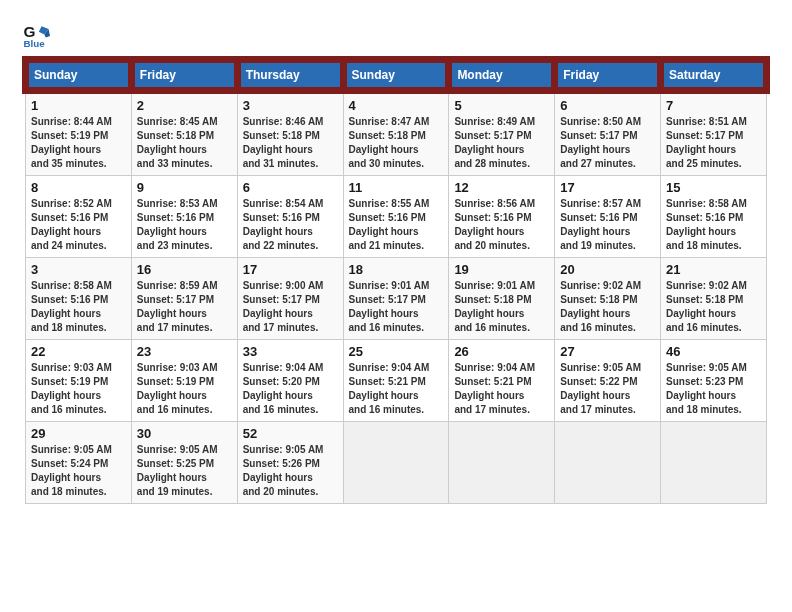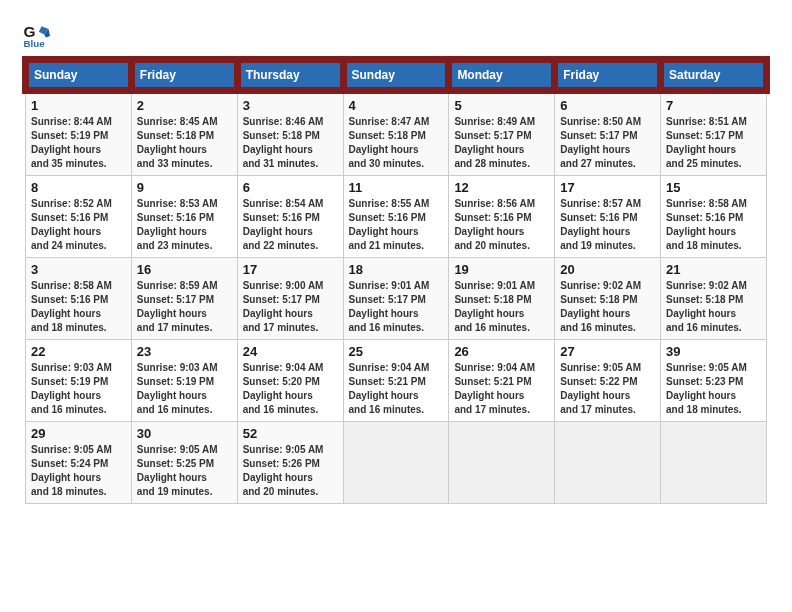--- a/index.html
+++ b/index.html
@@ -149,25 +149,25 @@
           <td><span class="day-num">16</span><span class="day-info">Sunrise: 8:59 AM<br>Sunset: 5:17 PM<br>Daylight hours<br>and 17 minutes.</span></td>
           <td><span class="day-num">17</span><span class="day-info">Sunrise: 9:00 AM<br>Sunset: 5:17 PM<br>Daylight hours<br>and 17 minutes.</span></td>
           <td><span class="day-num">18</span><span class="day-info">Sunrise: 9:01 AM<br>Sunset: 5:17 PM<br>Daylight hours<br>and 16 minutes.</span></td>
           <td><span class="day-num">19</span><span class="day-info">Sunrise: 9:01 AM<br>Sunset: 5:18 PM<br>Daylight hours<br>and 16 minutes.</span></td>
           <td><span class="day-num">20</span><span class="day-info">Sunrise: 9:02 AM<br>Sunset: 5:18 PM<br>Daylight hours<br>and 16 minutes.</span></td>
           <td><span class="day-num">21</span><span class="day-info">Sunrise: 9:02 AM<br>Sunset: 5:18 PM<br>Daylight hours<br>and 16 minutes.</span></td>
         </tr>
         <tr>
           <td><span class="day-num">22</span><span class="day-info">Sunrise: 9:03 AM<br>Sunset: 5:19 PM<br>Daylight hours<br>and 16 minutes.</span></td>
           <td><span class="day-num">23</span><span class="day-info">Sunrise: 9:03 AM<br>Sunset: 5:19 PM<br>Daylight hours<br>and 16 minutes.</span></td>
-          <td><span class="day-num">24</span><span class="day-info">Sunrise: 9:04 AM<br>Sunset: 5:20 PM<br>Daylight hours<br>and 16 minutes.</span></td>
+          <td><span class="day-num">33</span><span class="day-info">Sunrise: 9:04 AM<br>Sunset: 5:20 PM<br>Daylight hours<br>and 16 minutes.</span></td>
           <td><span class="day-num">25</span><span class="day-info">Sunrise: 9:04 AM<br>Sunset: 5:21 PM<br>Daylight hours<br>and 16 minutes.</span></td>
           <td><span class="day-num">26</span><span class="day-info">Sunrise: 9:04 AM<br>Sunset: 5:21 PM<br>Daylight hours<br>and 17 minutes.</span></td>
           <td><span class="day-num">27</span><span class="day-info">Sunrise: 9:05 AM<br>Sunset: 5:22 PM<br>Daylight hours<br>and 17 minutes.</span></td>
-          <td><span class="day-num">39</span><span class="day-info">Sunrise: 9:05 AM<br>Sunset: 5:23 PM<br>Daylight hours<br>and 18 minutes.</span></td>
+          <td><span class="day-num">46</span><span class="day-info">Sunrise: 9:05 AM<br>Sunset: 5:23 PM<br>Daylight hours<br>and 18 minutes.</span></td>
         </tr>
         <tr>
           <td><span class="day-num">29</span><span class="day-info">Sunrise: 9:05 AM<br>Sunset: 5:24 PM<br>Daylight hours<br>and 18 minutes.</span></td>
           <td><span class="day-num">30</span><span class="day-info">Sunrise: 9:05 AM<br>Sunset: 5:25 PM<br>Daylight hours<br>and 19 minutes.</span></td>
           <td><span class="day-num">52</span><span class="day-info">Sunrise: 9:05 AM<br>Sunset: 5:26 PM<br>Daylight hours<br>and 20 minutes.</span></td>
           <td class="empty-cell" style="background: rgb(240, 240, 240);"></td>
           <td class="empty-cell" style="background: rgb(240, 240, 240);"></td>
           <td class="empty-cell" style="background: rgb(240, 240, 240);"></td>
           <td class="empty-cell" style="background: rgb(240, 240, 240);"></td>
         </tr>

